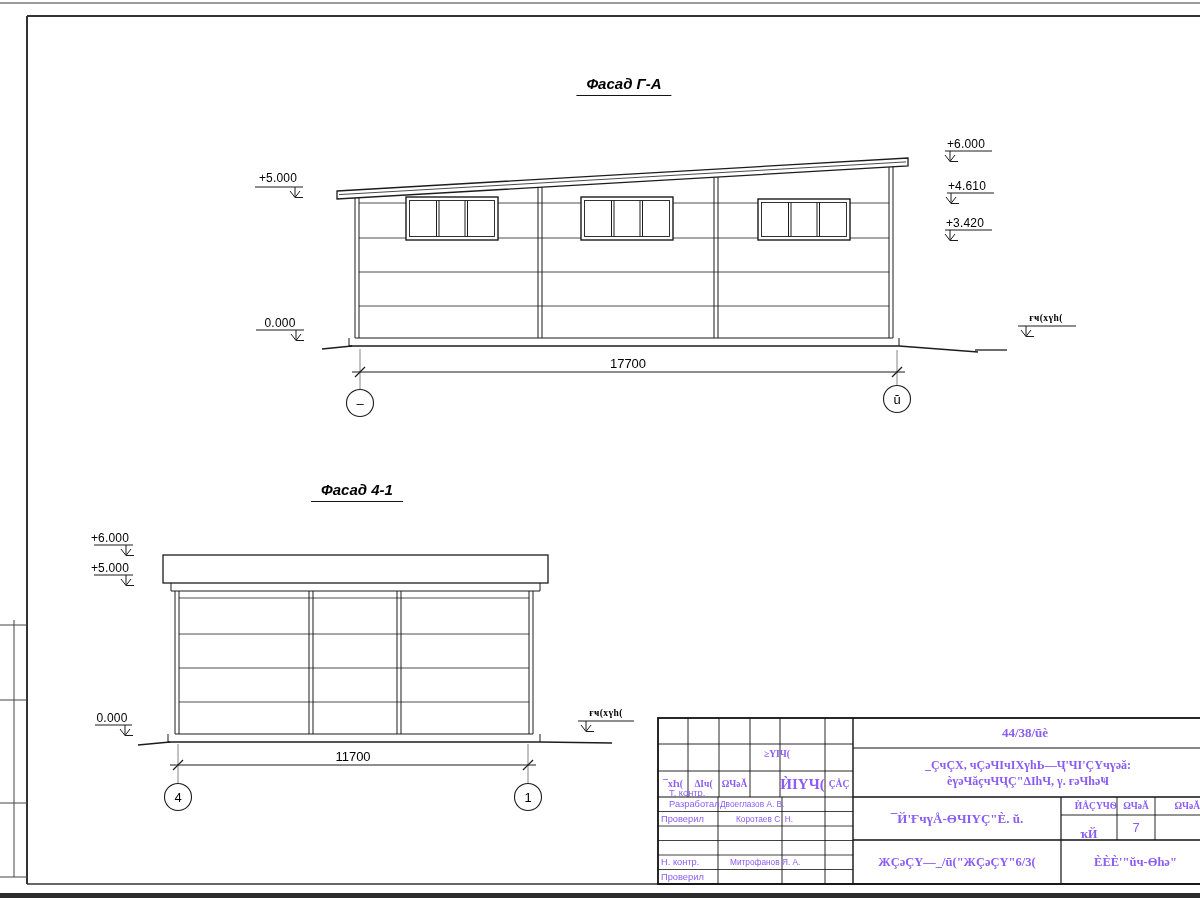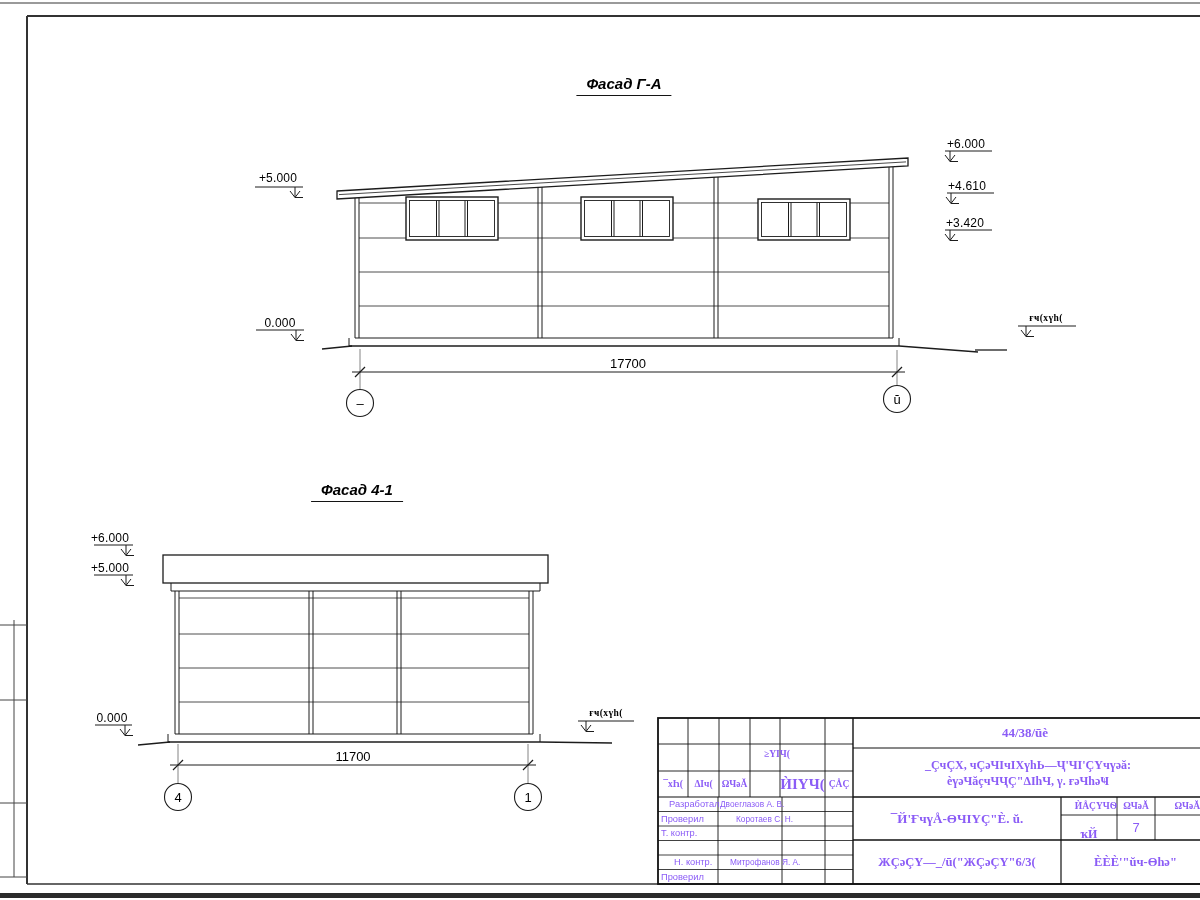--- a/index.html
+++ b/index.html
@@ -247,25 +247,25 @@
 <div class="tb serifb" style="left:688px;top:771px;width:31px;height:26px;font-size:9.5px;">ΔΙч(</div>
 <div class="tb serifb" style="left:719px;top:771px;width:31px;height:26px;font-size:9.5px;">ΩЧәĂ</div>
 <div class="tb serifb" style="left:750px;top:733px;width:30px;height:42px;font-size:9.5px;margin-left:12px;">≥ΥΙЧ(</div>
 <div class="tb serifb" style="left:780px;top:771px;width:45px;height:26px;font-size:15px;">ЍΙΥЧ(</div>
 <div class="tb serifb" style="left:825px;top:771px;width:28px;height:26px;font-size:9.5px;">ÇÅÇ</div>
 
 <div class="tb left" style="left:666px;top:797px;width:60px;height:14.5px;font-size:9.3px;padding-left:3px;">Разработал</div>
 <div class="tb left" style="left:718px;top:797px;width:64px;height:14.5px;font-size:8.3px;padding-left:2px;">Двоеглазов А. В.</div>
 <div class="tb left" style="left:658px;top:811.5px;width:60px;height:14.5px;font-size:9.3px;padding-left:3px;">Проверил</div>
 <div class="tb left" style="left:718px;top:811.5px;width:64px;height:14.5px;font-size:8.3px;padding-left:18px;">Коротаев С. Н.</div>
-<div class="tb left" style="left:658px;top:826px;width:60px;height:14.5px;font-size:9.3px;padding-left:3px;">Т. контр.</div>
+<div class="tb left" style="left:658px;top:786px;width:60px;height:14.5px;font-size:9.3px;padding-left:11px;">Т. контр.</div>
 <div class="tb left" style="left:718px;top:826px;width:64px;height:14.5px;font-size:8.3px;padding-left:2px;"></div>
 <div class="tb left" style="left:658px;top:840.5px;width:60px;height:14.5px;font-size:9.3px;padding-left:3px;"></div>
 <div class="tb left" style="left:718px;top:840.5px;width:64px;height:14.5px;font-size:8.3px;padding-left:2px;"></div>
-<div class="tb left" style="left:658px;top:855px;width:60px;height:14.5px;font-size:9.3px;padding-left:16px;">Н. контр.</div>
+<div class="tb left" style="left:658px;top:855px;width:60px;height:14.5px;font-size:9.3px;padding-left:3px;">Н. контр.</div>
 <div class="tb left" style="left:718px;top:855px;width:64px;height:14.5px;font-size:8.3px;padding-left:12px;">Митрофанов Я. А.</div>
 <div class="tb left" style="left:658px;top:869.5px;width:60px;height:14.5px;font-size:9.3px;padding-left:3px;">Проверил</div>
 <div class="tb left" style="left:718px;top:869.5px;width:64px;height:14.5px;font-size:8.3px;padding-left:2px;"></div>
 
 <div class="tb serifb" style="left:853px;top:797px;width:208px;height:43px;font-size:13px;">¯Й'ҒчүÅ-ѲЧΙΥÇ"È. ŭ.</div>
 <div class="tb serifb" style="left:1061px;top:797px;width:56px;height:18px;font-size:9.5px;padding-left:7px;">ЍÅÇΥЧѲ</div>
 <div class="tb serifb" style="left:1117px;top:797px;width:38px;height:18px;font-size:9.5px;">ΩЧәĂ</div>
 <div class="tb serifb" style="left:1155px;top:797px;width:75px;height:18px;font-size:9.5px;">ΩЧәĂIΥ</div>
 <div class="tb serifb" style="left:1061px;top:815px;width:56px;height:38px;font-size:12px;">ҡЙ</div>
 <div class="tb" style="left:1117px;top:815px;width:38px;height:25px;font-size:13px;">7</div>

